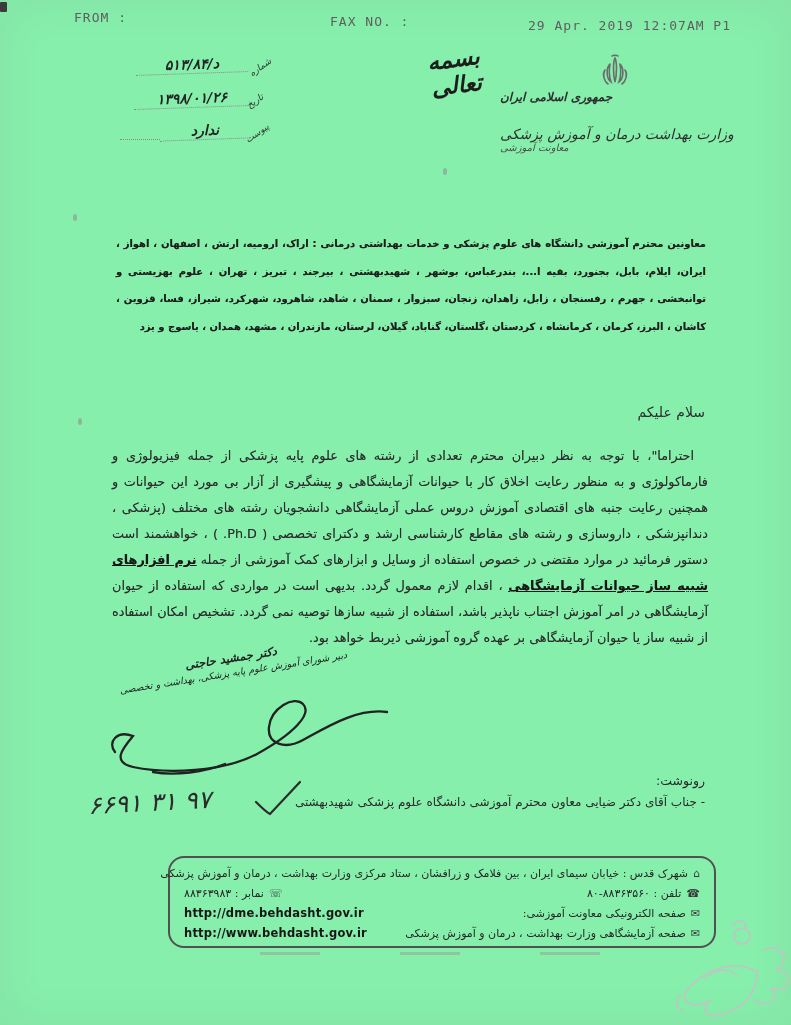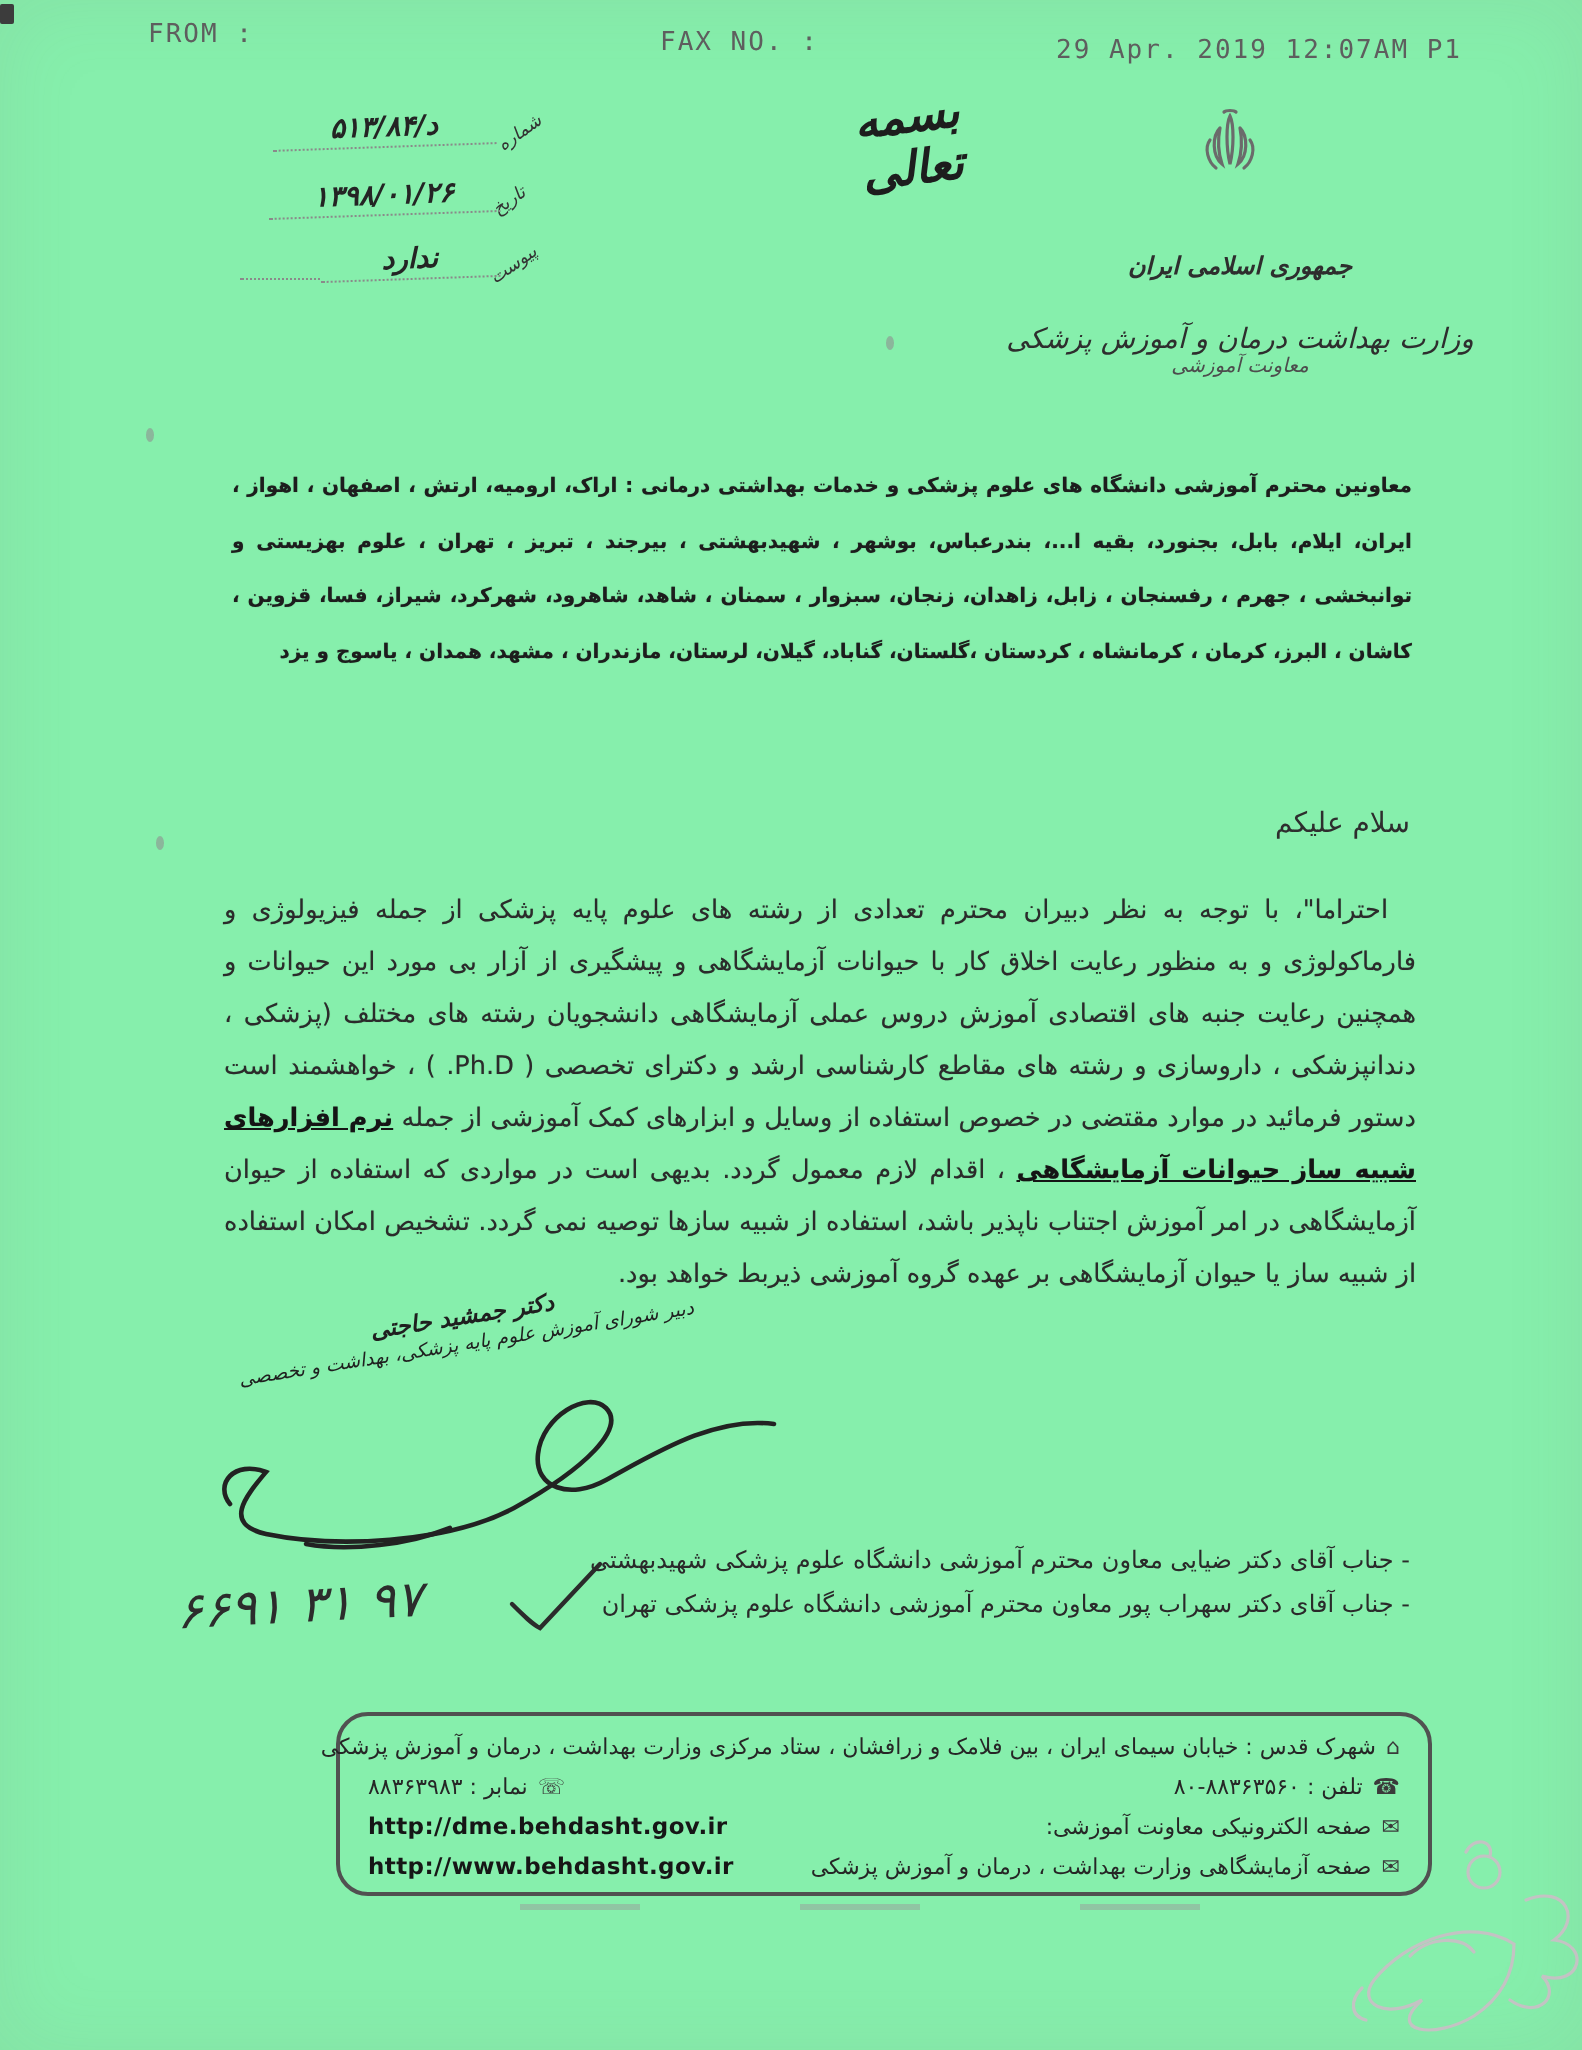--- a/index.html
+++ b/index.html
@@ -6,21 +6,21 @@
   .page{position:relative;width:791px;height:1025px;background:#86efac;overflow:hidden;
         font-family:"DejaVu Sans",sans-serif;color:#262626;margin:0 auto;
         box-shadow:inset 0 0 40px rgba(120,120,115,.12);}
   .abs{position:absolute;}
   .mono{font-family:"DejaVu Sans Mono",monospace;color:#5e5e5e;font-size:13px;letter-spacing:1px;white-space:nowrap;}
   .corner-mark{left:0;top:2px;width:7px;height:10px;background:#3c3c3c;border-radius:1px;}
 
   
   .besm{left:400px;top:46px;width:110px;font-size:23px;font-weight:bold;font-style:italic;
         transform:rotate(-7deg);color:#1d1d1d;text-align:center;}
-  .lh{width:240px;left:500px;text-align:center;color:#2e2e2e;font-style:italic;margin-top:36px;}
+  .lh{width:240px;left:500px;color:#2e2e2e;font-style:italic;}
   .lh-country{top:90px;font-size:12px;font-weight:bold;}
   .lh-ministry{top:126px;font-size:14px;font-weight:normal;}
   .lh-deputy{top:142px;font-size:10px;color:#4d4d4d;}
   .emblem{left:600px;top:54px;}
 
   
   .ref-label{font-size:9px;color:#333;transform:rotate(-35deg);transform-origin:center;font-style:italic;}
   .ref-value{font-size:14px;font-weight:bold;font-style:italic;color:#242424;text-align:center;
              border-bottom:1px dotted #8a8a8a;padding:0 6px 1px 6px;transform:rotate(-2deg);direction:ltr;}
   .dots{border-bottom:1px dotted #8a8a8a;}
@@ -113,22 +113,22 @@
       <path d="M120,72 C100,80 70,84 48,80"></path>
     </g>
   </svg>
 
   <div class="abs hw-note" dir="ltr">۶۶۹۱ ۳۱ ۹۷</div>
   <svg class="abs" style="left:252px;top:778px;" width="52" height="40" viewBox="0 0 52 40">
     <path d="M4,24 C10,30 14,34 18,36 L48,4" fill="none" stroke="#2b2b2b" stroke-width="2.2" stroke-linecap="round"></path>
   </svg>
 
   <div class="abs cc">
+    <div class="cc-label">رونوشت:</div>
     <div>- جناب آقای دکتر ضیایی معاون محترم آموزشی دانشگاه علوم پزشکی شهیدبهشتی</div>
-    <div>- جناب آقای دکتر سهراب پور معاون محترم آموزشی دانشگاه علوم پزشکی تهران</div>
   </div>
 
   <div class="abs footer-box">
     <div class="frow">
       <span class="ficon">⌂</span>
       <span>شهرک قدس : خیابان سیمای ایران ، بین فلامک و زرافشان ، ستاد مرکزی وزارت بهداشت ، درمان و آموزش پزشکی</span>
     </div>
     <div class="frow two">
       <span class="fcell">
         <span class="ficon">☎</span>

